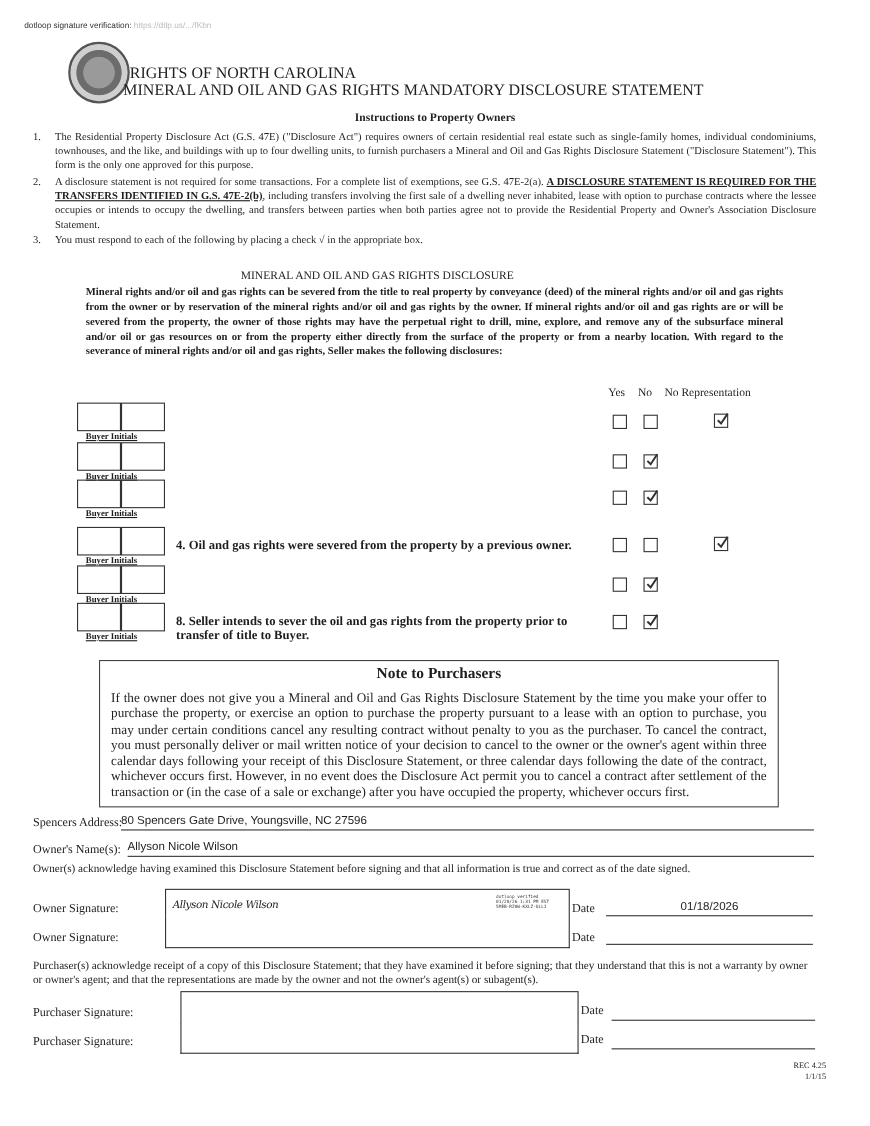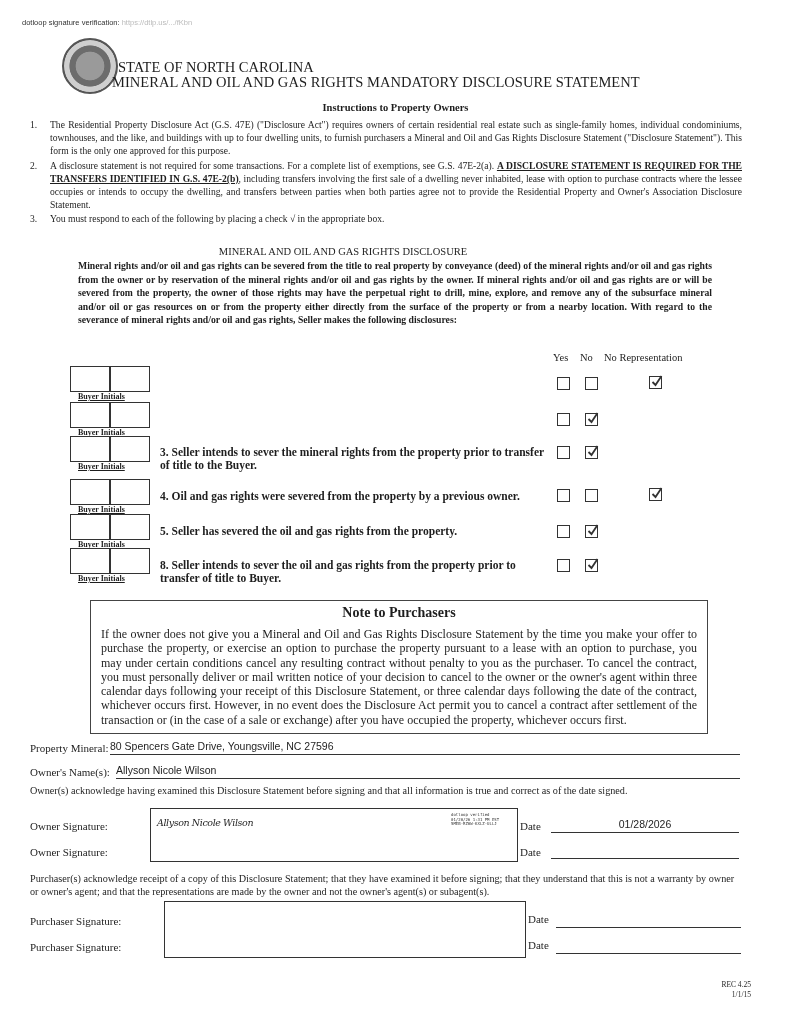--- a/index.html
+++ b/index.html
@@ -31,32 +31,32 @@
   .note { left:90px; top:600px; width:618px; height:134px; border:1.5px solid #444; box-sizing:border-box; }
   .note-h { position:absolute; left:0; width:100%; top:4px; text-align:center; font-size:14px; font-weight:bold; }
   .note-p { position:absolute; left:10px; right:10px; top:26px; font-size:12px; line-height:14.3px; text-align:justify; }
   .field-label { font-size:11px; }
   .line { border-bottom:1px solid #333; }
   .fill { font-family:"Liberation Sans Narrow","Liberation Sans","DejaVu Sans",sans-serif; font-size:10px; }
   .ital { font-size:10.2px; line-height:13px; }
   .sigbox { border:1.6px solid #333; box-sizing:border-box; background:#fff; }
   .sigscript { font-family:"DejaVu Serif",serif; font-style:italic; font-size:9.5px; letter-spacing:-0.4px; }
   .stamp { font-family:"DejaVu Sans Mono",monospace; font-size:4px; line-height:4.6px; color:#333; }
-  .footer { right:40px; top:964px; font-size:7.5px; text-align:right; line-height:10px;margin-top:16px; }
+  .footer { right:40px; top:964px; font-size:7.5px; text-align:right; line-height:10px; }
 </style>
 </head>
 <body>
 
 <div class="abs verif">
   <span>dotloop signature verification:</span>
   <span class="code">https://dtlp.us/.../fKbn</span>
 </div>
 
 <div class="abs seal"></div>
-<div class="abs title1">STATE OF NORTH CAROLINA</div>
+<div class="abs title1">RIGHTS OF NORTH CAROLINA</div>
 <div class="abs title2">MINERAL AND OIL AND GAS RIGHTS MANDATORY DISCLOSURE STATEMENT</div>
 
 <div class="abs inst-h">Instructions to Property Owners</div>
 <div class="abs ol">
   <div class="item">
     <span class="num">1.</span>
     <span class="txt">The Residential Property Disclosure Act (G.S. 47E) ("Disclosure Act") requires owners of certain residential real estate such as single-family homes, individual condominiums, townhouses, and the like, and buildings with up to four dwelling units, to furnish purchasers a Mineral and Oil and Gas Rights Disclosure Statement ("Disclosure Statement"). This form is the only one approved for this purpose.</span>
   </div>
   <div class="item">
     <span class="num">2.</span>
@@ -103,21 +103,20 @@
       </svg>
   </div>
 </div>
 
 <div class="abs row" style="top:436px;height:40px">
   <div class="initials">
     <div class="ibox" style="left:0"></div>
     <div class="ibox" style="left:40px"></div>
     <div class="ilabel">Buyer Initials</div>
   </div>
-  <div class="q" style="top:10px">3. Seller intends to sever the mineral rights from the property prior to transfer of title to the Buyer.</div>
   <div class="cb" style="left:487px;top:10px"></div>
   <div class="cb" style="left:515px;top:10px">
     <svg width="14" height="14" viewBox="0 0 14 14">
         <path d="M2.5 8 L5.5 11 L11.5 2" stroke="#333" stroke-width="1.8" fill="none"></path>
       </svg>
   </div>
 </div>
 
 <div class="abs row" style="top:479px;height:34px">
   <div class="initials">
@@ -134,21 +133,20 @@
       </svg>
   </div>
 </div>
 
 <div class="abs row" style="top:514px;height:34px">
   <div class="initials">
     <div class="ibox" style="left:0"></div>
     <div class="ibox" style="left:40px"></div>
     <div class="ilabel">Buyer Initials</div>
   </div>
-  <div class="q" style="top:11px">5. Seller has severed the oil and gas rights from the property.</div>
   <div class="cb" style="left:487px;top:11px"></div>
   <div class="cb" style="left:515px;top:11px">
     <svg width="14" height="14" viewBox="0 0 14 14">
         <path d="M2.5 8 L5.5 11 L11.5 2" stroke="#333" stroke-width="1.8" fill="none"></path>
       </svg>
   </div>
 </div>
 
 <div class="abs row" style="top:548px;height:40px">
   <div class="initials">
@@ -163,39 +161,39 @@
         <path d="M2.5 8 L5.5 11 L11.5 2" stroke="#333" stroke-width="1.8" fill="none"></path>
       </svg>
   </div>
 </div>
 
 <div class="abs note">
   <div class="note-h">Note to Purchasers</div>
   <div class="note-p">If the owner does not give you a Mineral and Oil and Gas Rights Disclosure Statement by the time you make your offer to purchase the property, or exercise an option to purchase the property pursuant to a lease with an option to purchase, you may under certain conditions cancel any resulting contract without penalty to you as the purchaser. To cancel the contract, you must personally deliver or mail written notice of your decision to cancel to the owner or the owner's agent within three calendar days following your receipt of this Disclosure Statement, or three calendar days following the date of the contract, whichever occurs first. However, in no event does the Disclosure Act permit you to cancel a contract after settlement of the transaction or (in the case of a sale or exchange) after you have occupied the property, whichever occurs first.</div>
 </div>
 
-<div class="abs field-label" style="left:30px;top:742px">Property Mineral:</div>
+<div class="abs field-label" style="left:30px;top:742px">Spencers Address:</div>
 <div class="abs line fill" style="left:110px;top:740px;width:630px;height:14px;font-size:10.5px">80 Spencers Gate Drive, Youngsville, NC 27596</div>
 
 <div class="abs field-label" style="left:30px;top:766px">Owner's Name(s):</div>
 <div class="abs line fill" style="left:116px;top:764px;width:624px;height:14px;font-size:10.5px">Allyson Nicole Wilson</div>
 
 <div class="abs ital" style="left:30px;top:784px;width:712px">Owner(s) acknowledge having examined this Disclosure Statement before signing and that all information is true and correct as of the date signed.</div>
 
 <div class="abs field-label" style="left:30px;top:820px">Owner Signature:</div>
 <div class="abs sigbox" style="left:150px;top:808px;width:368px;height:26px">
   <div class="abs sigscript" style="left:6px;top:8px">Allyson Nicole Wilson</div>
   <div class="abs stamp" style="left:300px;top:4px">
     <div>dotloop verified</div>
     <div>01/20/26 1:31 PM EST</div>
     <div>5MEB-RZ0W-KXLZ-ULLJ</div>
   </div>
 </div>
 <div class="abs field-label" style="left:520px;top:820px">Date</div>
-<div class="abs line fill" style="left:551px;top:818px;width:188px;height:14px;text-align:center;font-size:10.5px">01/28/2026</div>
+<div class="abs line fill" style="left:551px;top:818px;width:188px;height:14px;text-align:center;font-size:10.5px">01/18/2026</div>
 
 <div class="abs field-label" style="left:30px;top:846px">Owner Signature:</div>
 <div class="abs sigbox" style="left:150px;top:832px;width:368px;height:30px;border-top:none"></div>
 <div class="abs field-label" style="left:520px;top:846px">Date</div>
 <div class="abs line fill" style="left:551px;top:844px;width:188px;height:14px"></div>
 
 <div class="abs ital" style="left:30px;top:872px;width:712px">Purchaser(s) acknowledge receipt of a copy of this Disclosure Statement; that they have examined it before signing; that they understand that this is not a warranty by owner or owner's agent; and that the representations are made by the owner and not the owner's agent(s) or subagent(s).</div>
 
 <div class="abs field-label" style="left:30px;top:915px">Purchaser Signature:</div>
 <div class="abs sigbox" style="left:164px;top:901px;width:362px;height:30px"></div>

